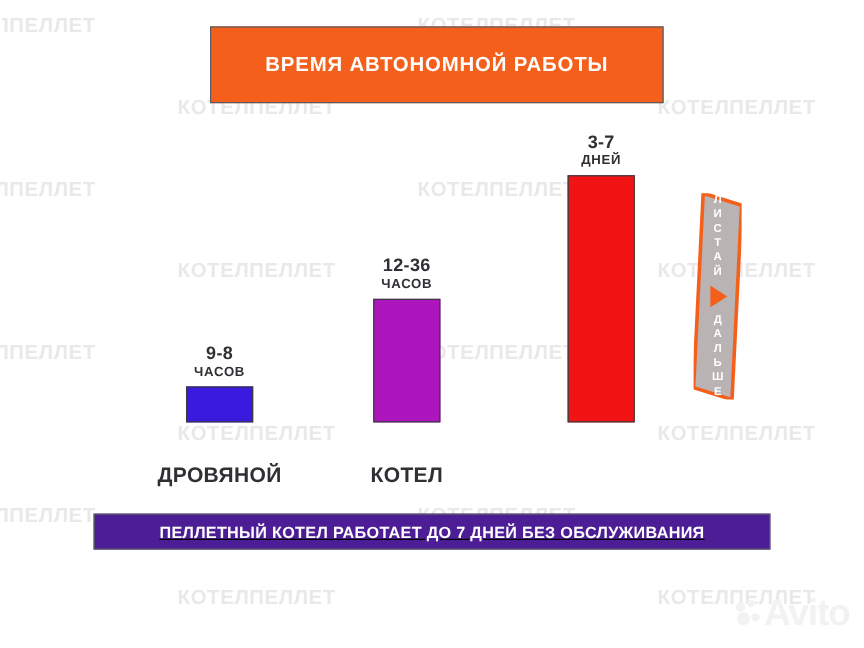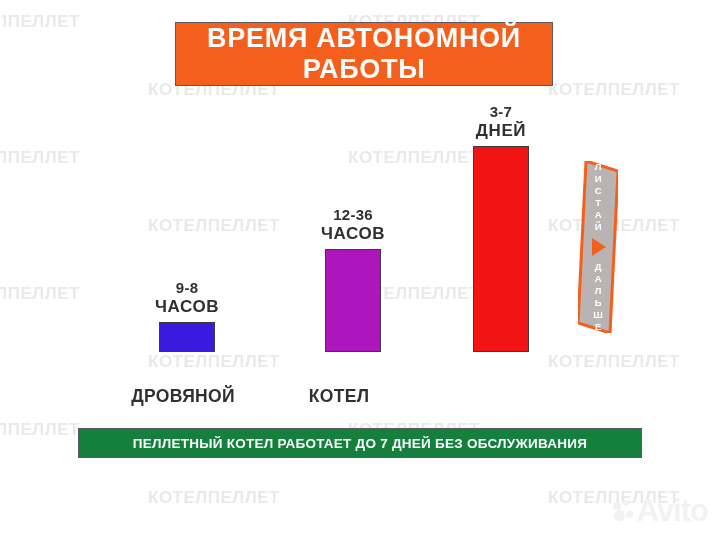--- a/index.html
+++ b/index.html
@@ -87,21 +87,21 @@
     border: 1px solid #5a5a64;
     box-sizing: border-box;
     display: flex;
     align-items: center;
     justify-content: center;
   }
   #title-banner .title-text {
     color: #fdfdfd;
     font-family: "Liberation Sans", sans-serif;
     font-weight: 700;
-    font-size: 27px;
+    font-size: 17px;
     line-height: 1.16;
     letter-spacing: 0.7px;
     text-align: center;
     text-transform: uppercase;
   }
 
   
   #chart {
     position: absolute;
     left: 0;
@@ -124,21 +124,21 @@
     margin-bottom: 5px;
   }
   .bar-value .v-main {
     display: block;
     font-size: 15px;
     letter-spacing: 0.3px;
     line-height: 1.05;
   }
   .bar-value .v-unit {
     display: block;
-    font-size: 17px;
+    font-size: 11px;
     letter-spacing: 0.6px;
     line-height: 1.2;
     margin-top: 1px;
   }
   .bar-rect {
     width: 56px;
     border: 1px solid #3a3a40;
     box-sizing: border-box;
   }
   .bar-label {
@@ -150,21 +150,21 @@
     font-weight: 700;
     font-size: 17.5px;
     line-height: 1.25;
     letter-spacing: 0.3px;
     text-transform: uppercase;
     white-space: pre-line;
   }
 
   
   #bar-group-0 { left: 155px; }
-  #bar-group-1 { left: 321px; justify-content: center; }
+  #bar-group-1 { left: 311px; justify-content: center; }
   #bar-group-2 { left: 473px; }
 
   #bar-label-0 { left: 98px;  width: 170px; text-align: center; }
   #bar-label-1 { left: 252px; width: 174px; }
   #bar-label-2 { left: 418px; width: 166px; }
 
   
   #swipe-banner {
     position: absolute;
     left: 578px;
@@ -206,27 +206,28 @@
     margin: 2px 0 2px 2px;
   }
 
   
   #bottom-banner {
     position: absolute;
     left: 78px;
     top: 428px;
     width: 564px;
     height: 30px;
-    background: #15803d;
+    background: #4c1d95;
     border: 1px solid #5a5a64;
     box-sizing: border-box;
     display: flex;
     align-items: center;
     justify-content: center;
     z-index: 4;
+    text-decoration: underline;
   }
   #bottom-banner .bb-text {
     color: #fdfdfd;
     font-family: "Liberation Sans", sans-serif;
     font-weight: 700;
     font-size: 13.5px;
     letter-spacing: 0.25px;
     text-align: center;
     text-transform: uppercase;
     white-space: nowrap;

